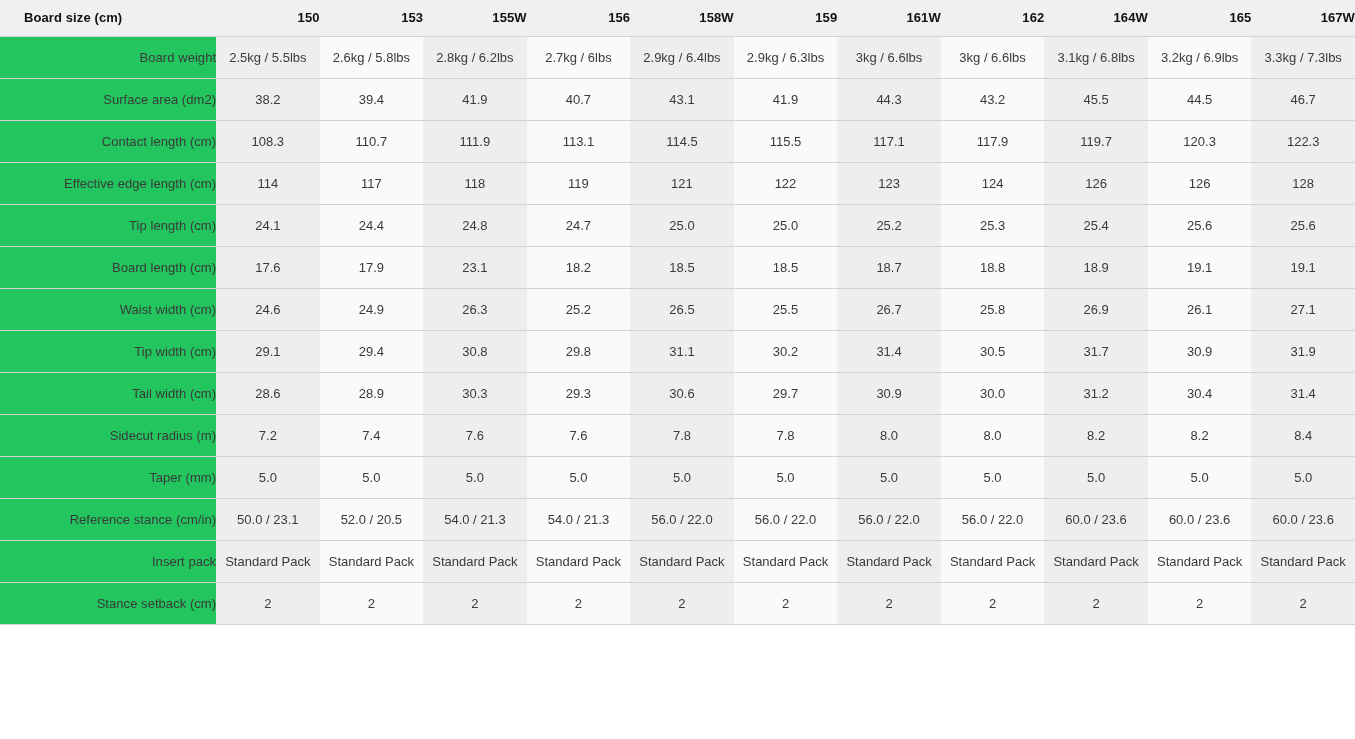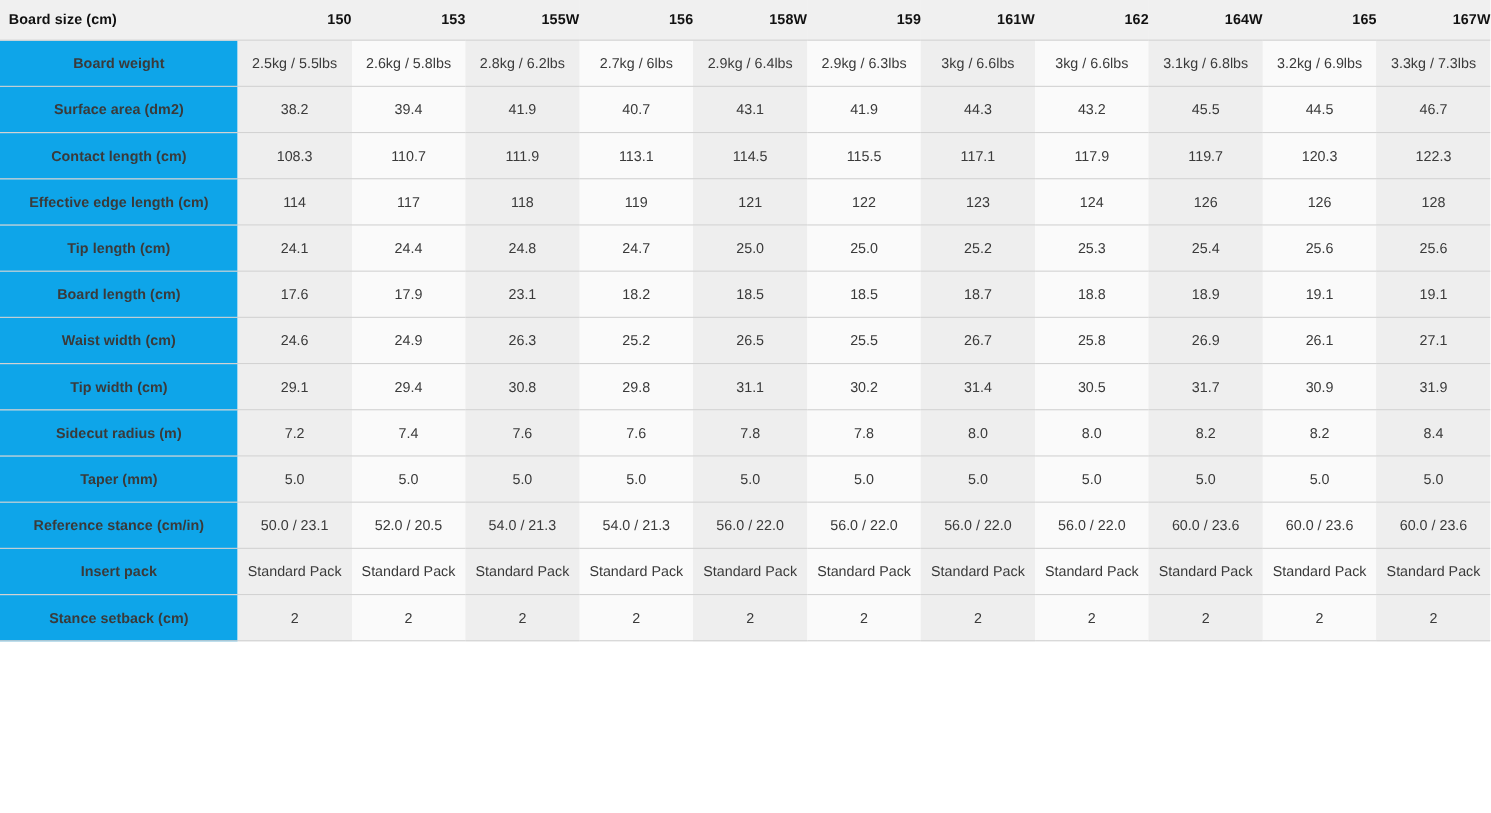--- a/index.html
+++ b/index.html
@@ -44,21 +44,21 @@
     margin: 0;
     height: 36px;
     line-height: 36px;
     vertical-align: middle;
     border: 0;
     background: #f0f0f0;
     letter-spacing: 0.1px;
   }
   thead th.th-label {
     text-align: left;
-    padding-left: 8px;
+    padding-left: 24px;
   }
   thead th.th-size {
     text-align: right;
   }
 
   
   tbody tr.spec-row {
     height: 41px;
   }
   tbody tr.spec-row td {
@@ -68,25 +68,25 @@
     vertical-align: middle;
     border-top: 1px solid #d2d2d2;
     font-size: 13px;
     color: #3a3a3a;
   }
   tbody tr.spec-row:last-child td {
     border-bottom: 1px solid #d2d2d2;
   }
 
   td.cell-label {
-    text-align: center;
+    text-align: right;
     padding-left: 8px;
-    font-weight: bold;
+    font-weight: normal;
     color: #111111;
-    background: #0ea5e9;
+    background: #22c55e;
     font-size: 12.5px;
     letter-spacing: 0.05px;
   }
 
   td.cell-value {
     text-align: center;
     background: #ffffff;
     font-size: 13px;
     color: #3c3c3c;
   }
@@ -236,20 +236,34 @@
           <td class="cell-value shade-b">29.8</td>
           <td class="cell-value shade-a">31.1</td>
           <td class="cell-value shade-b">30.2</td>
           <td class="cell-value shade-a">31.4</td>
           <td class="cell-value shade-b">30.5</td>
           <td class="cell-value shade-a">31.7</td>
           <td class="cell-value shade-b">30.9</td>
           <td class="cell-value shade-a">31.9</td>
         </tr>
         <tr class="spec-row">
+          <td class="cell-label">Tail width (cm)</td>
+          <td class="cell-value shade-a">28.6</td>
+          <td class="cell-value shade-b">28.9</td>
+          <td class="cell-value shade-a">30.3</td>
+          <td class="cell-value shade-b">29.3</td>
+          <td class="cell-value shade-a">30.6</td>
+          <td class="cell-value shade-b">29.7</td>
+          <td class="cell-value shade-a">30.9</td>
+          <td class="cell-value shade-b">30.0</td>
+          <td class="cell-value shade-a">31.2</td>
+          <td class="cell-value shade-b">30.4</td>
+          <td class="cell-value shade-a">31.4</td>
+        </tr>
+        <tr class="spec-row">
           <td class="cell-label">Sidecut radius (m)</td>
           <td class="cell-value shade-a">7.2</td>
           <td class="cell-value shade-b">7.4</td>
           <td class="cell-value shade-a">7.6</td>
           <td class="cell-value shade-b">7.6</td>
           <td class="cell-value shade-a">7.8</td>
           <td class="cell-value shade-b">7.8</td>
           <td class="cell-value shade-a">8.0</td>
           <td class="cell-value shade-b">8.0</td>
           <td class="cell-value shade-a">8.2</td>

